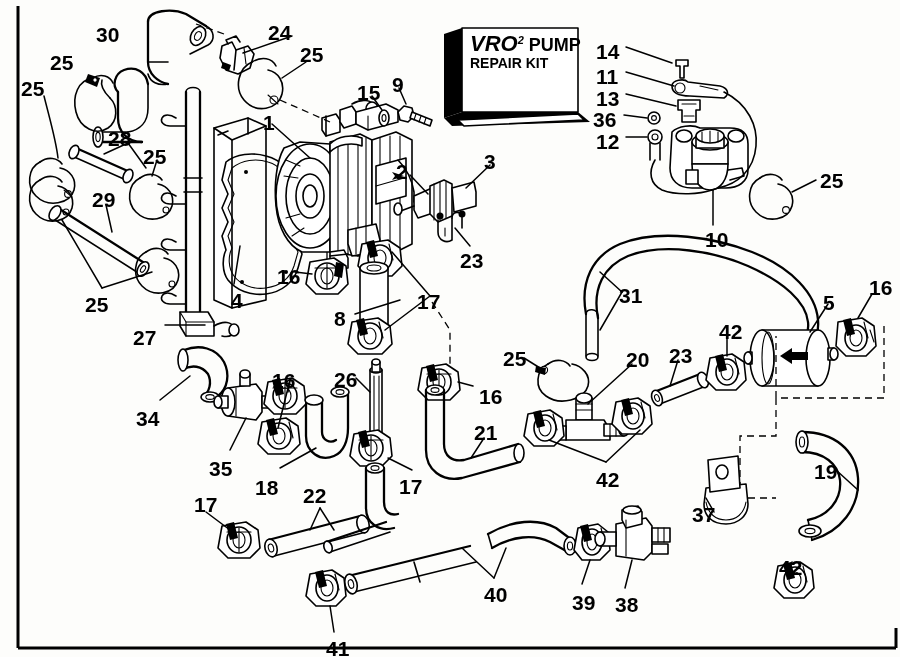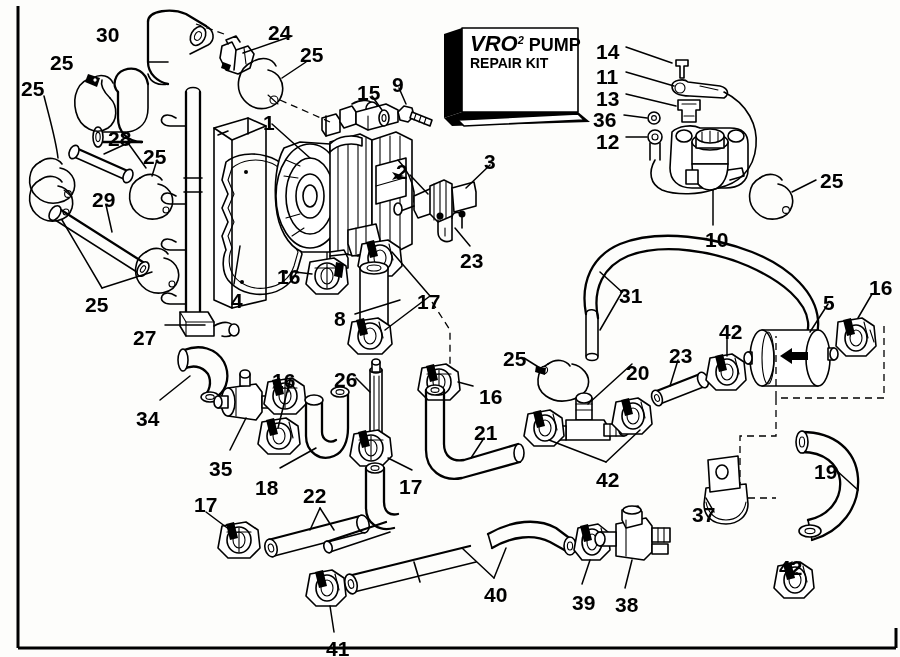--- a/index.html
+++ b/index.html
@@ -721,21 +721,21 @@
       <div class="callout" style="left: 231px; top: 290px;">4</div>
       <div class="callout" style="left: 334px; top: 308px;">8</div>
       <div class="callout" style="left: 417px; top: 291px;">17</div>
       <div class="callout" style="left: 619px; top: 285px;">31</div>
       <div class="callout" style="left: 823px; top: 292px;">5</div>
       <div class="callout" style="left: 869px; top: 277px;">16</div>
       <div class="callout" style="left: 133px; top: 327px;">27</div>
       <div class="callout" style="left: 719px; top: 321px;">42</div>
       <div class="callout" style="left: 669px; top: 345px;">23</div>
       <div class="callout" style="left: 503px; top: 348px;">25</div>
-      <div class="callout" style="left: 626px; top: 362px;">20</div>
+      <div class="callout" style="left: 626px; top: 349px;">20</div>
       <div class="callout" style="left: 272px; top: 370px;">16</div>
       <div class="callout" style="left: 334px; top: 369px; text-align: right;">26</div>
       <div class="callout" style="left: 479px; top: 386px;">16</div>
       <div class="callout" style="left: 136px; top: 408px;">34</div>
       <div class="callout" style="left: 474px; top: 422px;">21</div>
       <div class="callout" style="left: 814px; top: 461px;">19</div>
       <div class="callout" style="left: 209px; top: 458px;">35</div>
       <div class="callout" style="left: 255px; top: 477px;">18</div>
       <div class="callout" style="left: 303px; top: 485px;">22</div>
       <div class="callout" style="left: 399px; top: 476px;">17</div>

